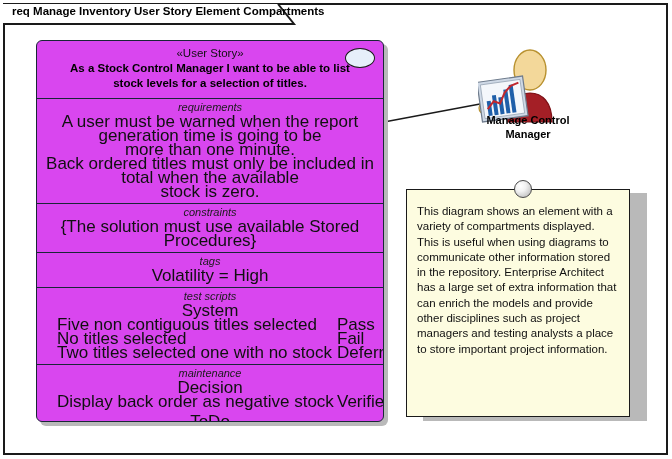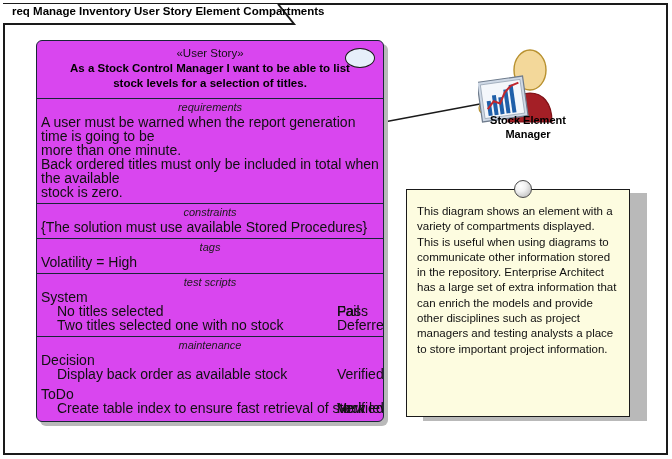--- a/index.html
+++ b/index.html
@@ -74,24 +74,25 @@
 
   .comp-title {
     text-align: center;
     font-size: 11px;
     font-style: italic;
     color: #1a1a1a;
     padding: 2px 0 1px 0;
     line-height: 13px;
   }
   .comp-body {
-    font-size: 14px;
+    font-size: 17px;
     color: #101010;
     line-height: 14px;
     padding: 0 4px 4px 4px;
+    text-align: center;
   }
 
   
   .us-header {
     padding: 5px 8px 7px 8px;
     text-align: center;
     position: relative;
   }
   .stereo {
     font-size: 11.5px;
@@ -241,20 +242,21 @@
         <span class="line">Volatility = High</span>
       </div>
     </div>
 
     <div class="us-compartment">
       <div class="comp-title">test scripts</div>
       <div class="comp-body">
         <div class="group-head">System</div>
         <div class="row2-wrap">
           <div class="row2">
+            <span class="lbl">Five non contiguous titles selected</span>
             <span class="stat">Pass</span>
           </div>
         </div>
         <div class="row2-wrap">
           <div class="row2">
             <span class="lbl">No titles selected</span>
             <span class="stat">Fail</span>
           </div>
         </div>
         <div class="row2-wrap">
@@ -265,21 +267,21 @@
         </div>
       </div>
     </div>
 
     <div class="us-compartment">
       <div class="comp-title">maintenance</div>
       <div class="comp-body">
         <div class="group-head">Decision</div>
         <div class="row2-wrap">
           <div class="row2">
-            <span class="lbl">Display back order as available stock</span>
+            <span class="lbl">Display back order as negative stock</span>
             <span class="stat">Verified</span>
           </div>
         </div>
         <div class="spacer"></div>
         <div class="group-head">ToDo</div>
         <div class="row2-wrap">
           <div class="row2">
             <span class="stat">New</span>
           </div>
         </div>
@@ -312,21 +314,21 @@
         <rect x="9" y="54" width="4" height="15" fill="#1f5fa9"></rect>
         <rect x="15" y="49" width="4" height="20" fill="#1f5fa9"></rect>
         <rect x="21" y="52" width="4" height="17" fill="#1f5fa9"></rect>
         <rect x="27" y="45" width="4" height="24" fill="#1f5fa9"></rect>
         <rect x="33" y="41" width="4" height="28" fill="#1f5fa9"></rect>
         <polyline points="9,62 16,55 22,58 28,48 35,42 43,40" fill="none" stroke="#c0272d" stroke-width="2"></polyline>
       </g>
     </svg>
   </div>
   <div class="actor-label">
-    <span>Stock Element</span><br>
+    <span>Manage Control</span><br>
     <span>Manager</span>
   </div>
 
   <div class="note-shadow"></div>
   <div class="note">
     <div class="note-text">This diagram shows an element with a variety of compartments displayed. This is useful when using diagrams to communicate other information stored in the repository. Enterprise Architect has a large set of extra information that can enrich the models and provide other disciplines such as project managers and testing analysts a place to store important project information.</div>
   </div>
   <div class="note-handle"></div>
 
 </div>

